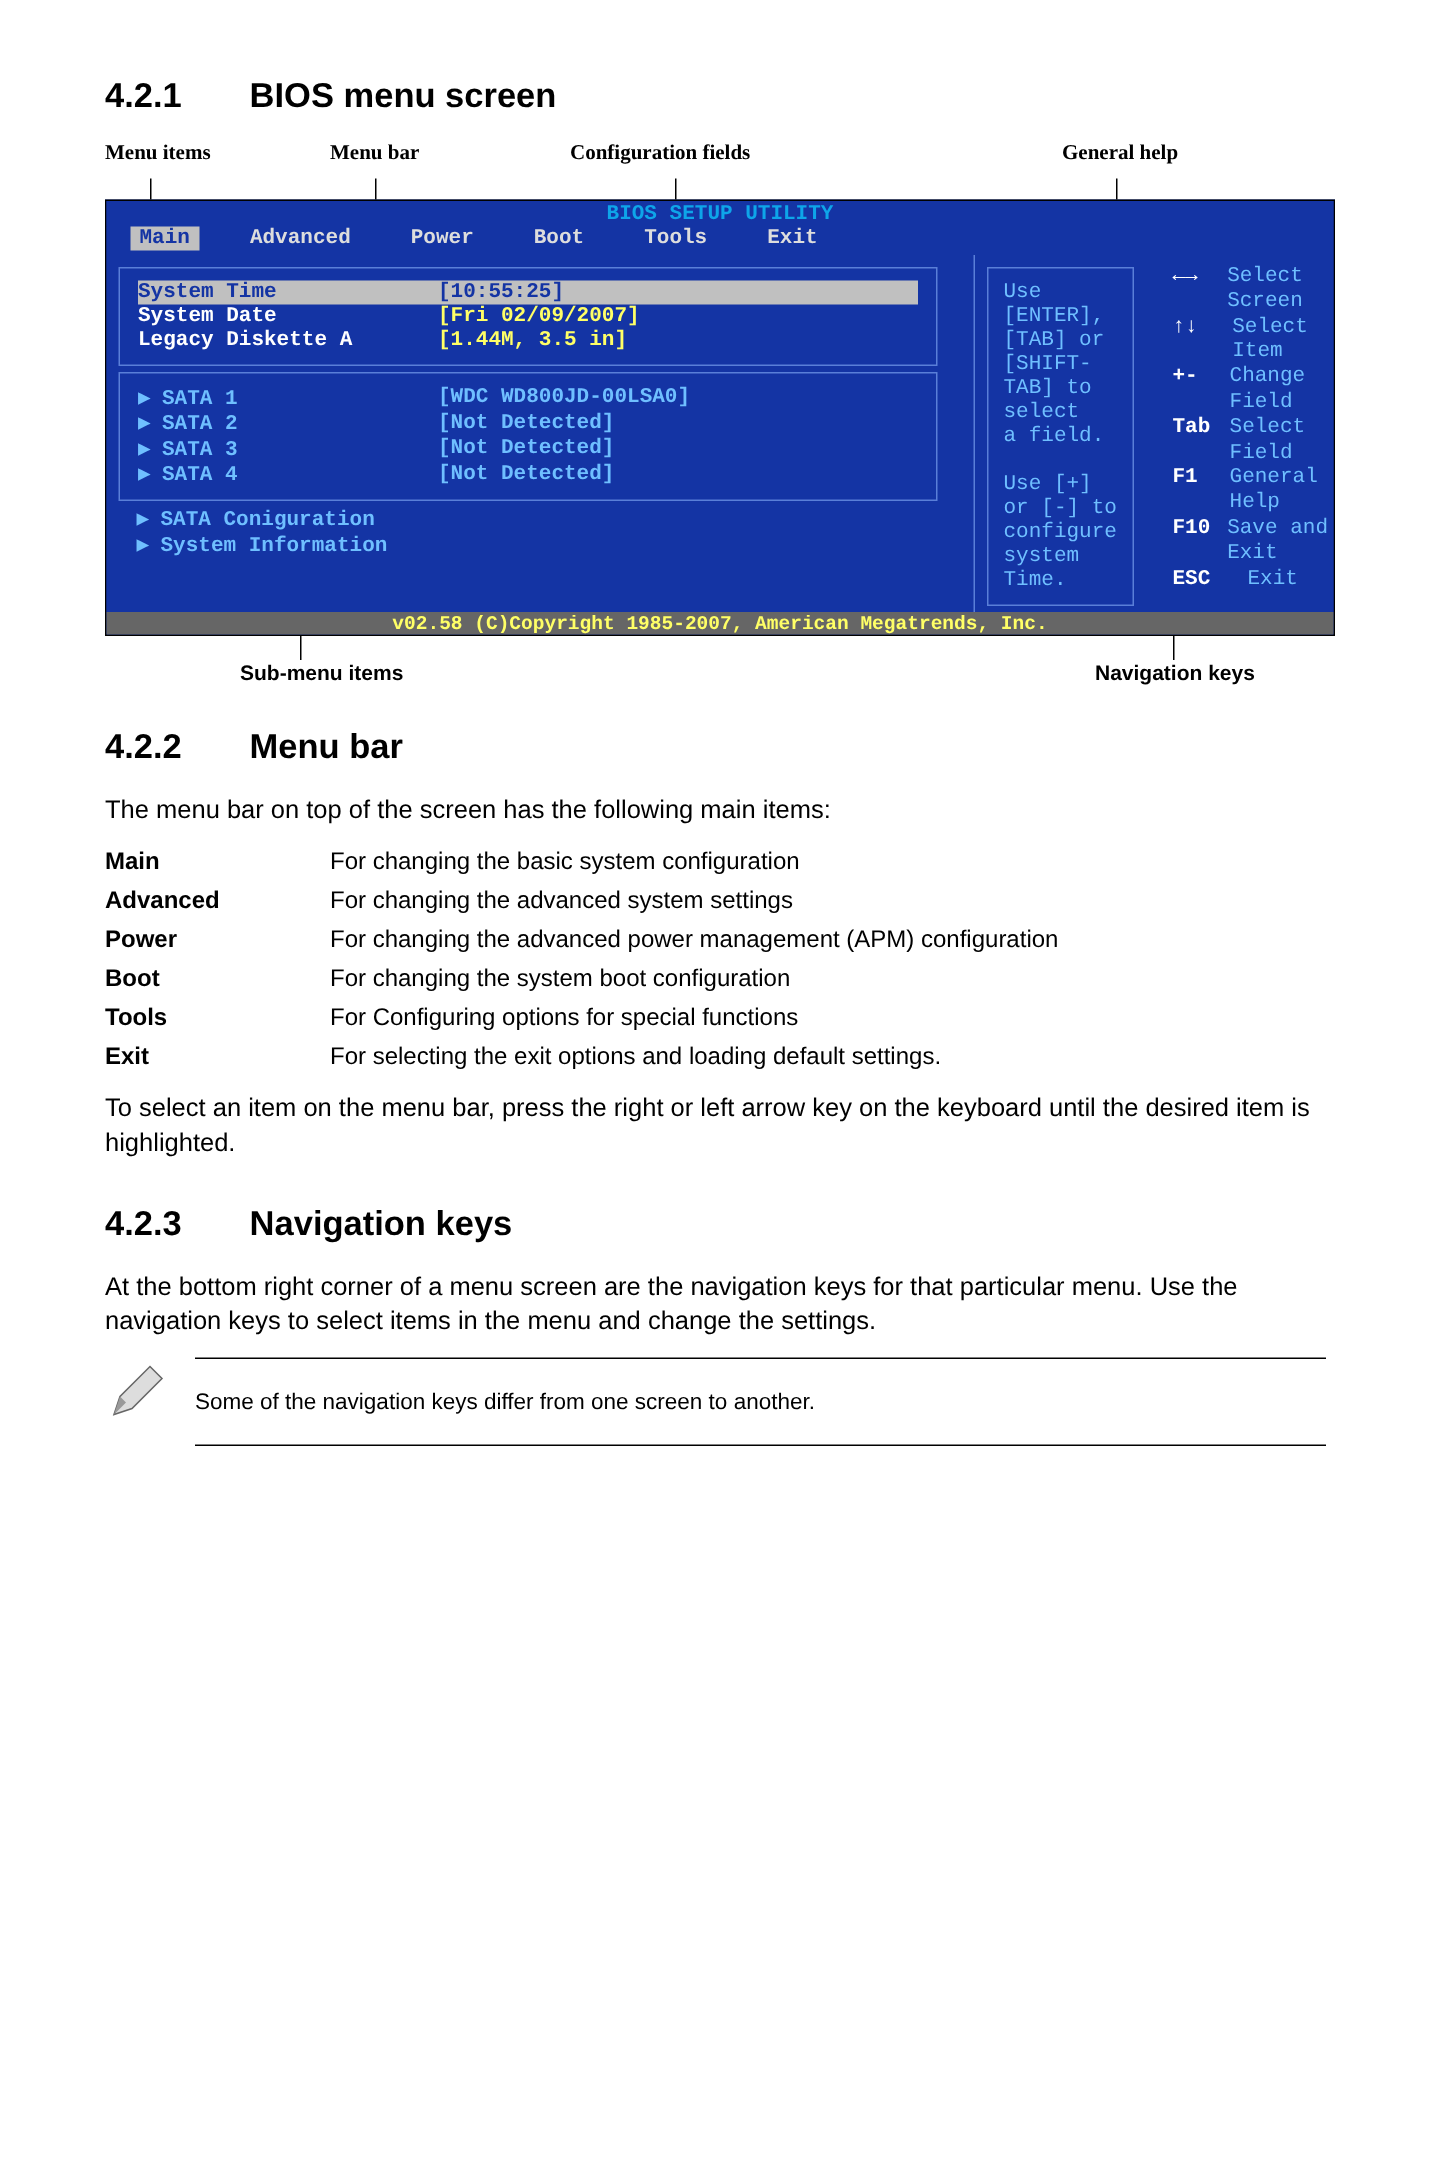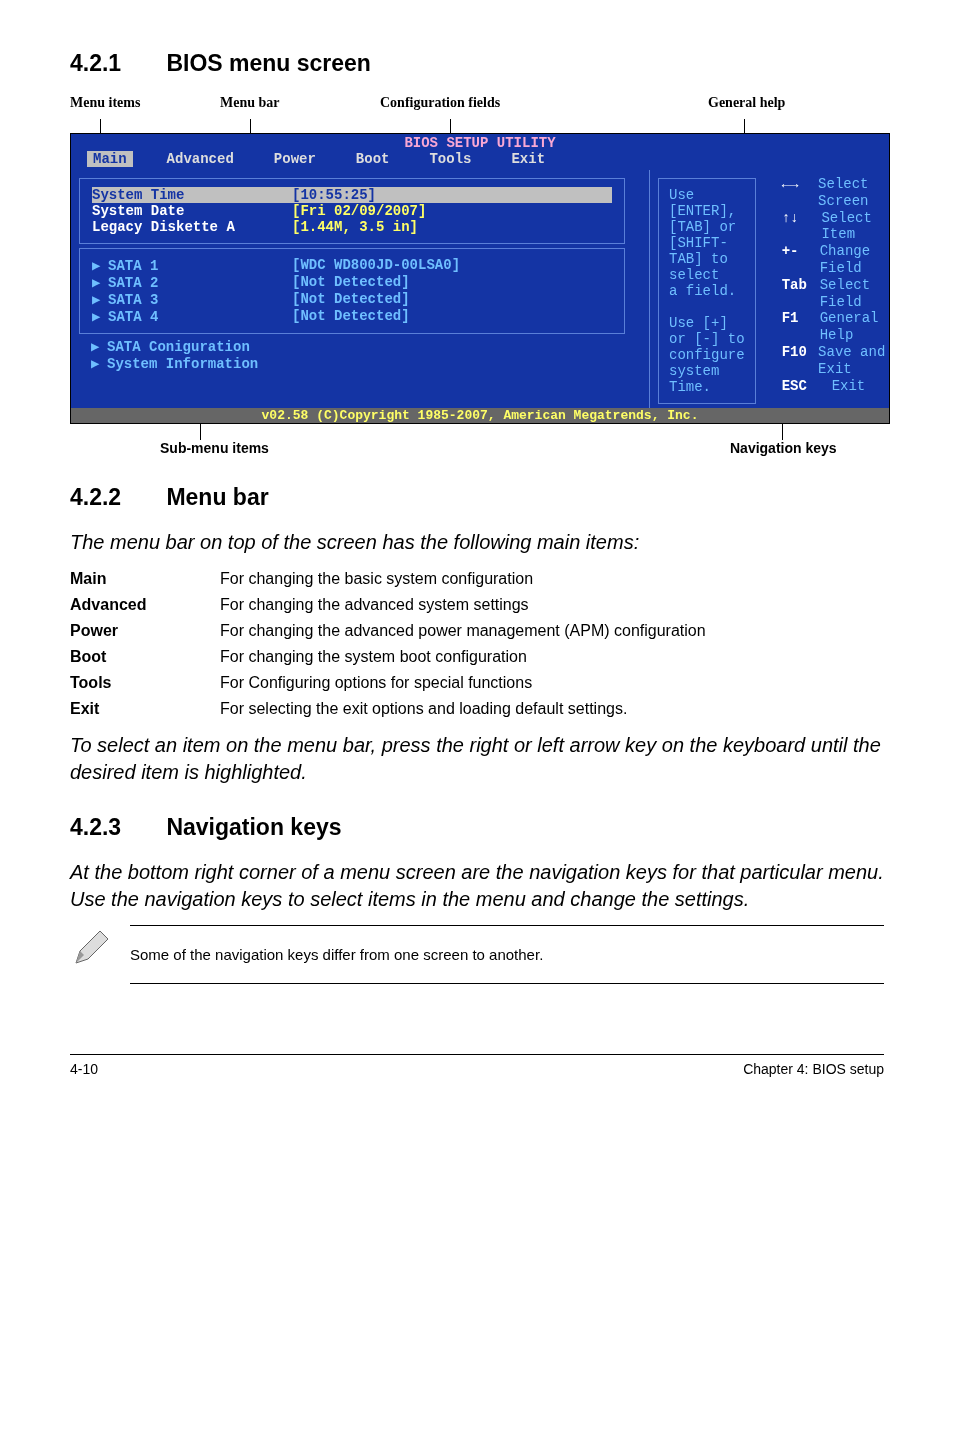--- a/index.html
+++ b/index.html
@@ -17,21 +17,21 @@
   .lbl3 { left: 310px; }
   .lbl4 { left: 638px; }
 
   
   .ticks-row { position: relative; height: 14px; }
   .ticks-row div { position: absolute; width: 1px; background:#000; height:14px; top:0; }
   .t1 { left: 30px; } .t2 { left: 180px; } .t3 { left: 380px; } .t4 { left: 674px; }
 
   
   .bios { width: 820px; border: 1px solid #000; font-family: "Courier New", monospace; font-size: 14px; font-weight: bold; background:#1434a4; color:#fff; }
-  .bios-title { background:#1434a4; color:#f9a8d4; text-align:center; padding:1px 0 0 0; }
+  .bios-title { background:#1434a4; color:#0ea5e9; text-align:center; padding:1px 0 0 0; }
   .menu-bar { display:flex; background:#1434a4; color:#ddd; padding:0 16px 3px 16px; gap: 28px; }
   .menu-bar span { padding:0 6px; }
   .menu-bar .active { background:#c0c0c0; color:#1434a4; }
 
   .bios-body { display:flex; }
   .left-panel { flex: 1; background:#1434a4; padding:8px 0 8px 0; }
   .inner-box { border:1px solid #5a7fd8; margin:0 24px 4px 8px; padding:8px 12px; }
   .row { display:flex; }
   .row .lbl { width: 200px; color:#fff; }
   .row .val { color:#ffff66; }
@@ -52,21 +52,21 @@
   
   .ticks-row2 { position:relative; height:16px; }
   .ticks-row2 div { position:absolute; width:1px; height:16px; background:#000; top:0; }
   .t5 { left:130px; } .t6 { left:712px; }
 
   .sublabels { position:relative; height:20px; font-size:14px; font-weight:bold; }
   .sublabels span { position:absolute; top:0; }
   .sl1 { left:90px; } .sl2 { left:660px; }
 
   
-  p.body { font-size:20px; line-height:1.35; margin: 6px 0 10px 0; font-style: italic; }
+  p.body { font-size:17px; line-height:1.35; margin: 6px 0 10px 0; }
 
   table.defs { border-collapse:collapse; font-size:16px; margin-bottom:10px; }
   table.defs td { padding: 4px 8px 4px 0; vertical-align: top; }
   table.defs td.key { width:150px; font-weight:bold; }
 
   .note-block { display:flex; gap:16px; align-items:flex-start; margin:12px 0 0 0; }
   .note-icon { width:44px; height:44px; flex-shrink:0; }
   .note-text { border-top:1px solid #000; border-bottom:1px solid #000; padding:20px 0; font-size:15px; flex:1; }
 
   .footer { display:flex; justify-content:space-between; font-size:14px; border-top:1px solid #000; padding-top:6px; margin-top:70px; }
@@ -246,18 +246,14 @@
   <p class="body">At the bottom right corner of a menu screen are the navigation keys for that particular menu. Use the navigation keys to select items in the menu and change the settings.</p>
 
   <div class="note-block">
     <svg class="note-icon" viewBox="0 0 44 44">
       <path d="M6 38 L10 26 L30 6 L38 14 L18 34 Z" fill="#ddd" stroke="#666" stroke-width="1"></path>
       <path d="M6 38 L10 26 L14 30 Z" fill="#999"></path>
     </svg>
     <div class="note-text">Some of the navigation keys differ from one screen to another.</div>
   </div>
 
-  <div class="footer">
-    <span>4-10</span>
-    <span>Chapter 4: BIOS setup</span>
-  </div>
 
 </div>
 
 </body></html>

